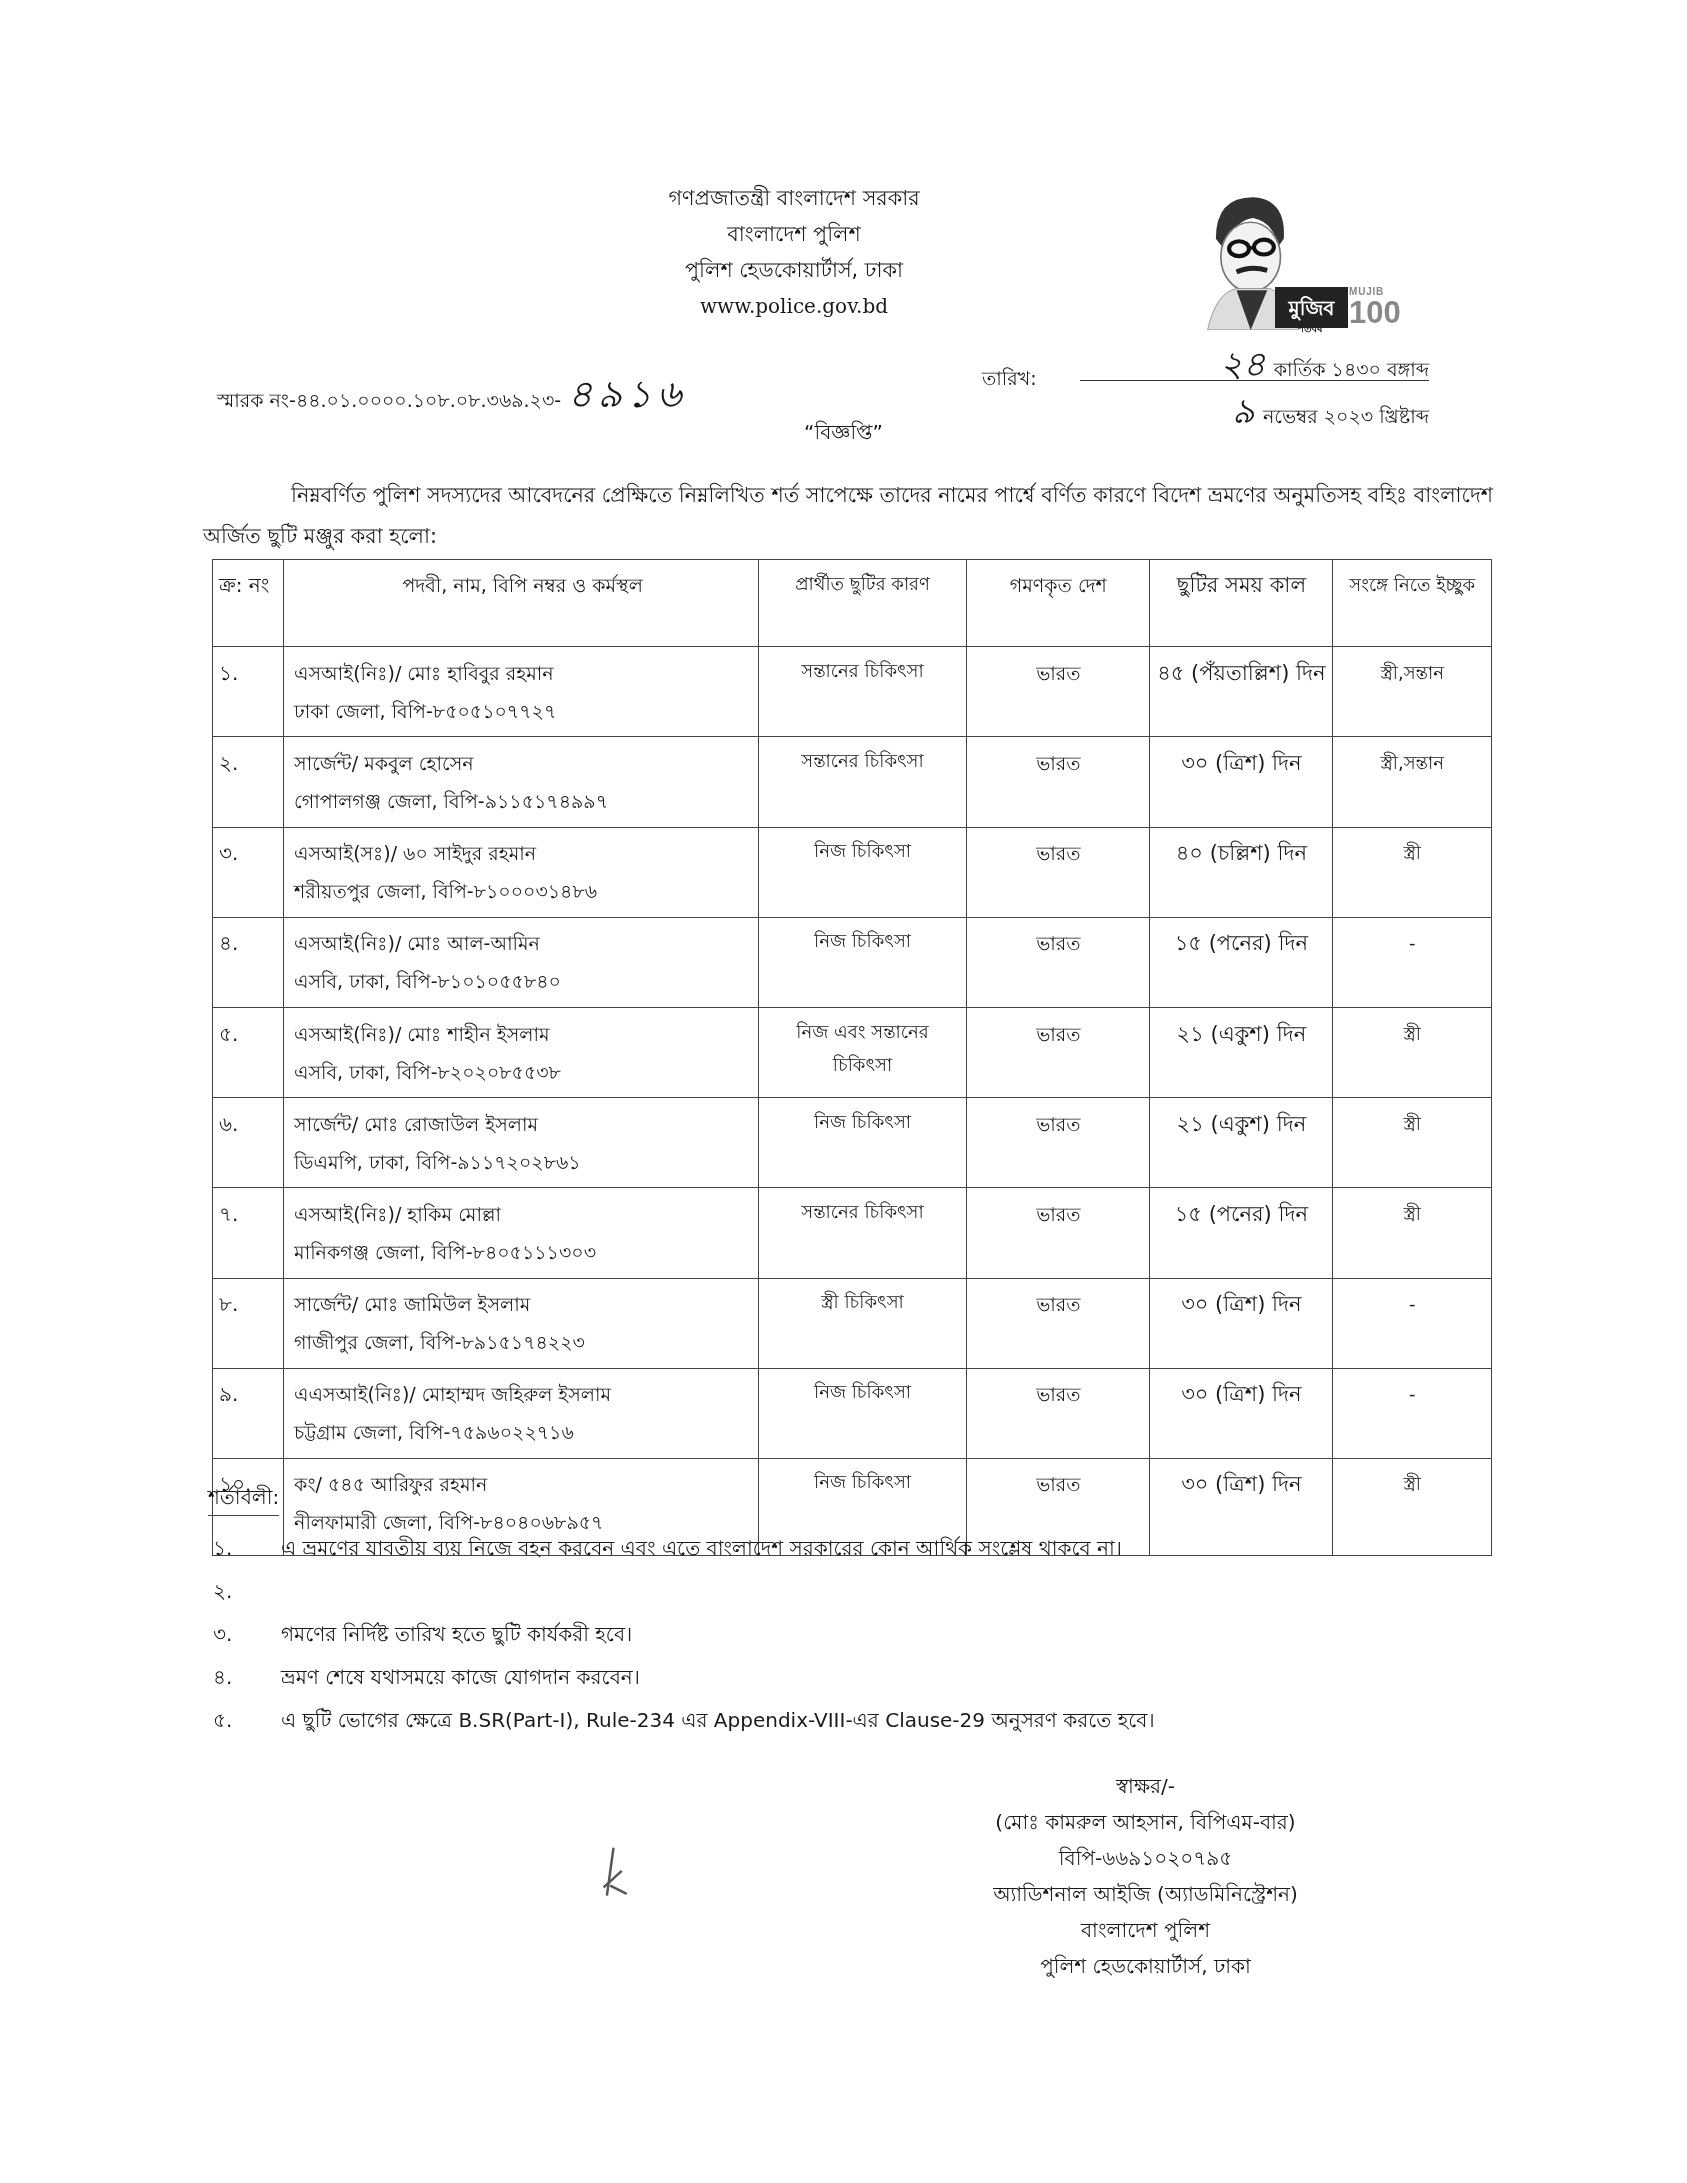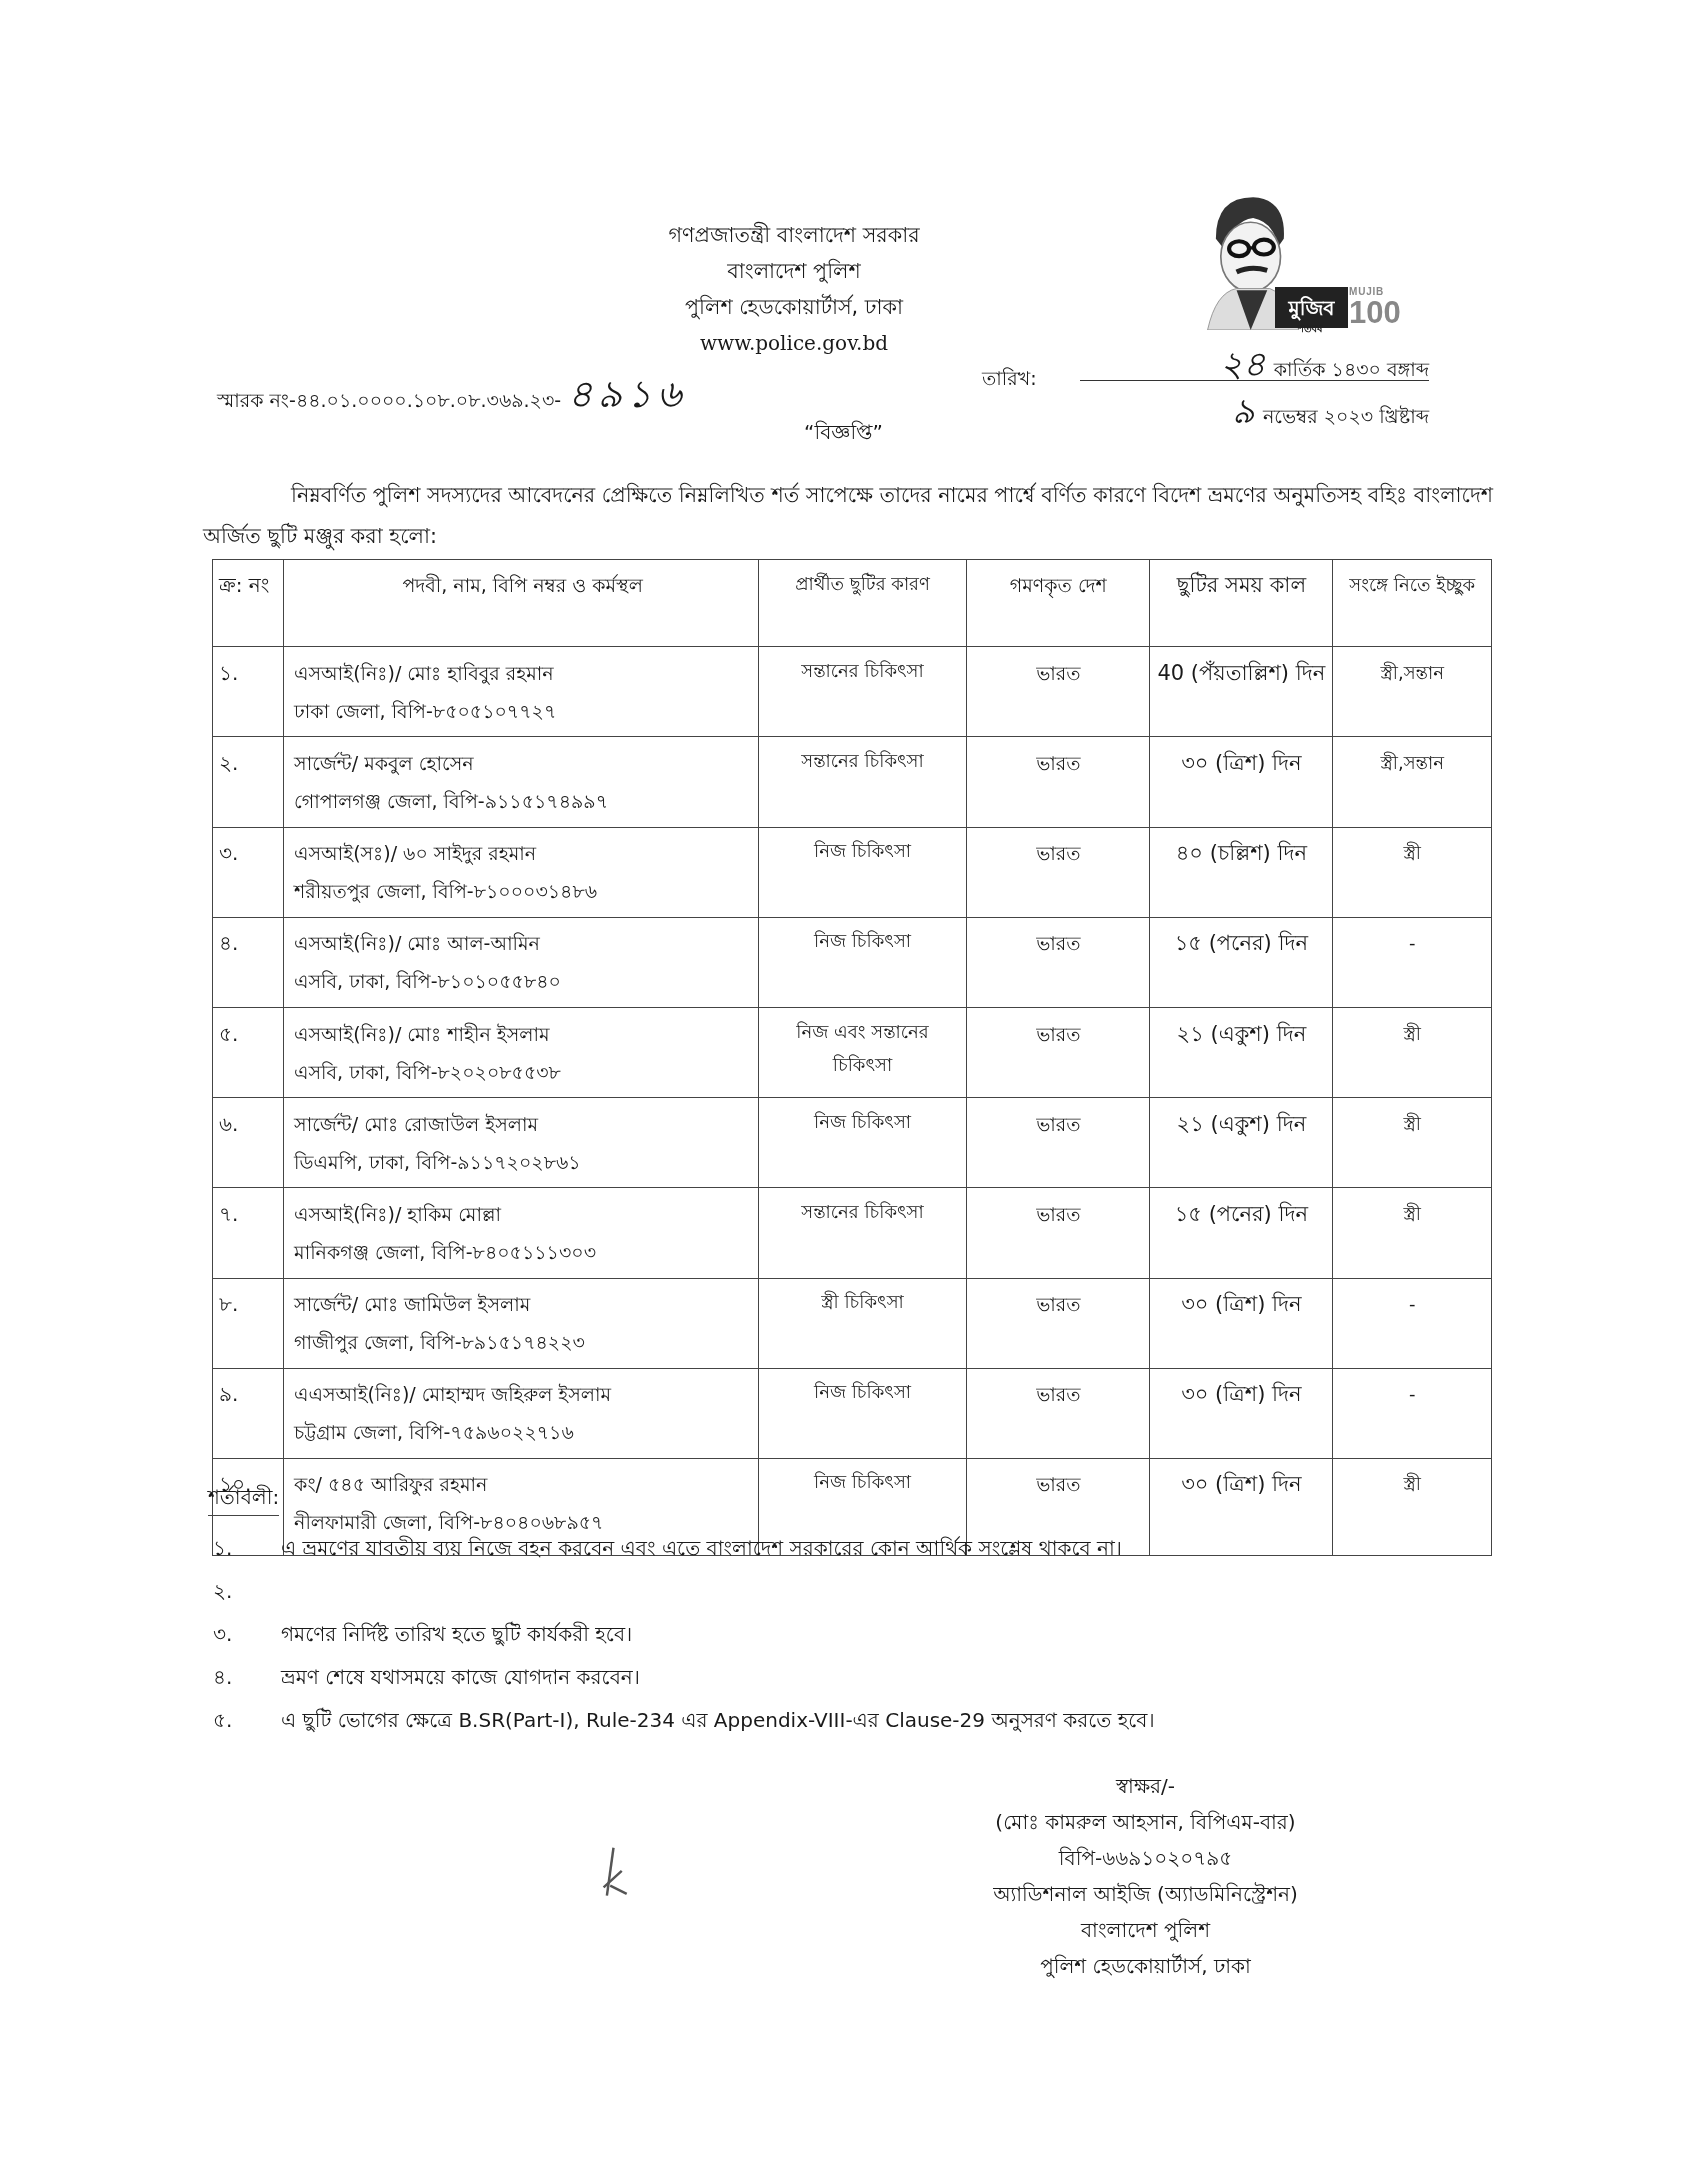--- a/index.html
+++ b/index.html
@@ -5,21 +5,21 @@
     html, body { margin: 0; padding: 0; background: #ffffff; }
     body {
       width: 1687px; height: 2183px; position: relative; overflow: hidden;
       font-family: "DejaVu Sans", sans-serif; color: #1a1a1a;
     }
     .page { position: absolute; left: 0; top: 0; width: 1687px; height: 2183px; }
 
     
     .header {
       position: absolute; left: 579px; top: 180px; width: 430px;
-      text-align: center; font-size: 20.7px; line-height: 36px; margin-top: 37px;
+      text-align: center; font-size: 20.7px; line-height: 36px;
     }
     .header .url { font-family: "DejaVu Serif", serif; font-size: 20px; }
 
     .logo {
       position: absolute; left: 1174px; top: 189px; width: 215px; height: 141px;
     }
     .logo-portrait {
       position: absolute; left: 16.5px; top: 0; width: 116px; height: 141px;
     }
     .logo-badge {
@@ -157,21 +157,21 @@
     </thead>
     <tbody>
       <tr>
         <td class="c-sl">১.</td>
         <td class="c-name">
             <span class="name-line">এসআই(নিঃ)/ মোঃ হাবিবুর রহমান</span>
             <span class="name-line">ঢাকা জেলা, বিপি-৮৫০৫১০৭৭২৭</span>
           </td>
         <td class="c-reason">সন্তানের চিকিৎসা</td>
         <td class="c-country">ভারত</td>
-        <td class="c-period">40 (পঁয়তাল্লিশ) দিন</td>
+        <td class="c-period">৪৫ (পঁয়তাল্লিশ) দিন</td>
         <td class="c-comp">স্ত্রী,সন্তান</td>
       </tr>
       <tr>
         <td class="c-sl">২.</td>
         <td class="c-name">
             <span class="name-line">সার্জেন্ট/ মকবুল হোসেন</span>
             <span class="name-line">গোপালগঞ্জ জেলা, বিপি-৯১১৫১৭৪৯৯৭</span>
           </td>
         <td class="c-reason">সন্তানের চিকিৎসা</td>
         <td class="c-country">ভারত</td>

